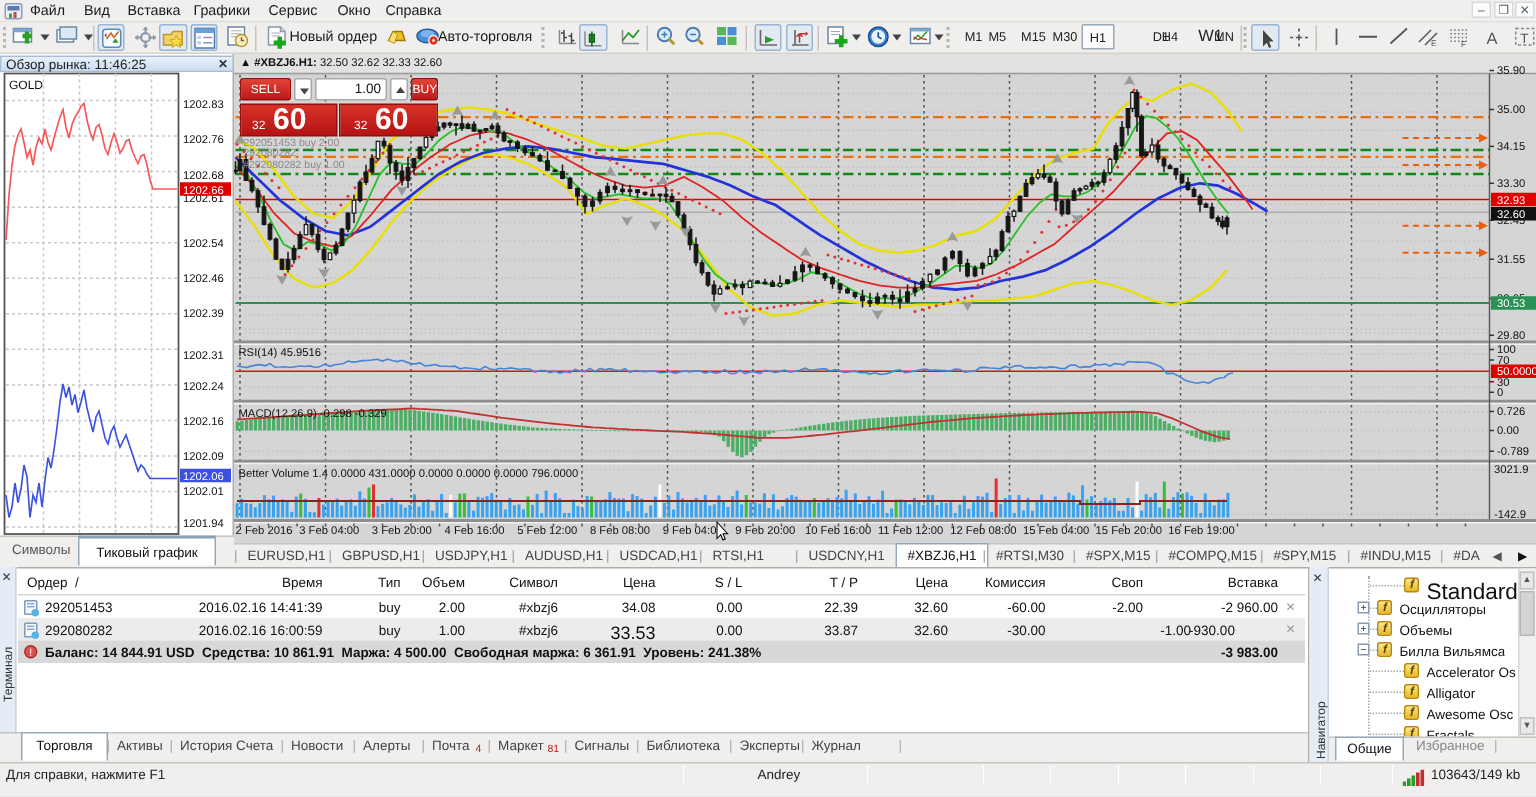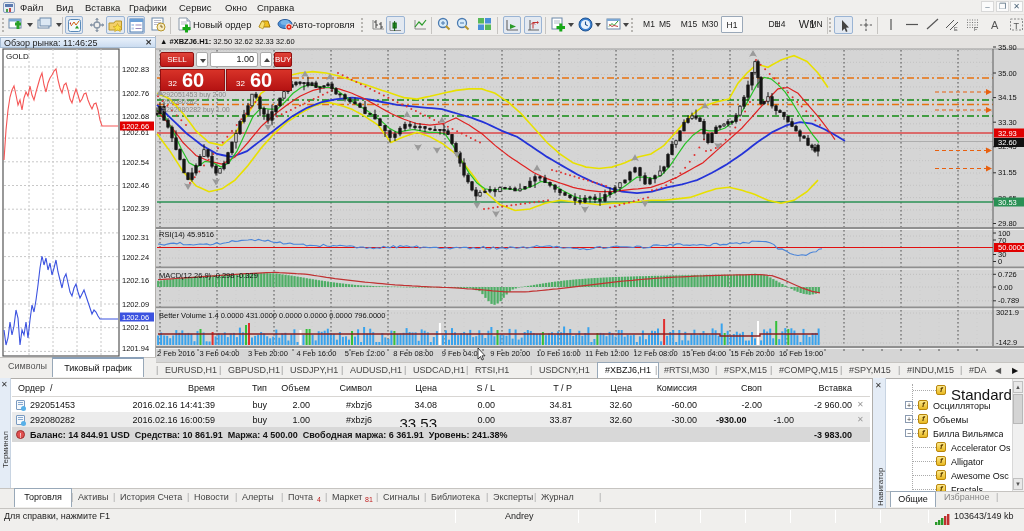--- a/index.html
+++ b/index.html
@@ -1429,39 +1429,39 @@
     <div style="position:absolute;left:1px;top:3px;width:5px;height:1px;background:#88aad0;"></div>
     <div style="position:absolute;right:-2px;bottom:-2px;width:5px;height:5px;background:#58b0e8;border-radius:50%;"></div>
   </div>
 <div class="abs" style="left:30px;top:400px;font-size:9px;color:#111;">292051453</div>
 <div class="abs" style="left:65px;width:150px;text-align:right;top:400px;font-size:9px;color:#111;">2016.02.16 14:41:39</div>
 <div class="abs" style="left:117px;width:150px;text-align:right;top:400px;font-size:9px;color:#111;">buy</div>
 <div class="abs" style="left:160px;width:150px;text-align:right;top:400px;font-size:9px;color:#111;">2.00</div>
 <div class="abs" style="left:222px;width:150px;text-align:right;top:400px;font-size:9px;color:#111;">#xbzj6</div>
 <div class="abs" style="left:287px;width:150px;text-align:right;top:400px;font-size:9px;color:#111;">34.08</div>
 <div class="abs" style="left:345px;width:150px;text-align:right;top:400px;font-size:9px;color:#111;">0.00</div>
-<div class="abs" style="left:422px;width:150px;text-align:right;top:400px;font-size:9px;color:#111;">34.81</div>
+<div class="abs" style="left:422px;width:150px;text-align:right;top:400px;font-size:9px;color:#111;">22.39</div>
 <div class="abs" style="left:482px;width:150px;text-align:right;top:400px;font-size:9px;color:#111;">32.60</div>
 <div class="abs" style="left:547px;width:150px;text-align:right;top:400px;font-size:9px;color:#111;">-60.00</div>
 <div class="abs" style="left:612px;width:150px;text-align:right;top:400px;font-size:9px;color:#111;">-2.00</div>
 <div class="abs" style="left:702px;width:150px;text-align:right;top:400px;font-size:9px;color:#111;">-2 960.00</div>
 <div class="abs" style="left:857px;top:400px;font-size:8px;color:#999;">✕</div>
 <div class="abs" style="left:12px;top:412px;width:858px;height:15px;background:#ececec;"></div>
 <div class="abs" style="left:30px;top:415px;font-size:9px;color:#111;">292080282</div>
 <div class="abs" style="left:65px;width:150px;text-align:right;top:415px;font-size:9px;color:#111;">2016.02.16 16:00:59</div>
 <div class="abs" style="left:117px;width:150px;text-align:right;top:415px;font-size:9px;color:#111;">buy</div>
 <div class="abs" style="left:160px;width:150px;text-align:right;top:415px;font-size:9px;color:#111;">1.00</div>
 <div class="abs" style="left:222px;width:150px;text-align:right;top:415px;font-size:9px;color:#111;">#xbzj6</div>
-<div class="abs" style="left:287px;width:150px;text-align:right;top:415px;font-size:15px;color:#111;">33.53</div>
+<div class="abs" style="left:287px;width:150px;text-align:right;top:415px;font-size:12px;color:#111;">33.53</div>
 <div class="abs" style="left:345px;width:150px;text-align:right;top:415px;font-size:9px;color:#111;">0.00</div>
 <div class="abs" style="left:422px;width:150px;text-align:right;top:415px;font-size:9px;color:#111;">33.87</div>
 <div class="abs" style="left:482px;width:150px;text-align:right;top:415px;font-size:9px;color:#111;">32.60</div>
 <div class="abs" style="left:547px;width:150px;text-align:right;top:415px;font-size:9px;color:#111;">-30.00</div>
 <div class="abs" style="left:612px;width:150px;text-align:right;top:415px;font-size:9px;color:#111;margin-left:32px;">-1.00</div>
-<div class="abs" style="left:716px;width:150px;text-align:left;top:415px;font-size:9px;color:#111;font-weight:bold;">-930.00</div>
+<div class="abs" style="left:733px;width:150px;text-align:center;top:415px;font-size:9px;color:#111;">-930.00</div>
 <div class="abs" style="left:16px;top:415px;width:9px;height:10px;background:#f4f8fc;border:1px solid #7a9ac0;border-radius:1px;">
     <div style="position:absolute;left:1px;top:1px;width:5px;height:1px;background:#88aad0;"></div>
     <div style="position:absolute;left:1px;top:3px;width:5px;height:1px;background:#88aad0;"></div>
     <div style="position:absolute;right:-2px;bottom:-2px;width:5px;height:5px;background:#58b0e8;border-radius:50%;"></div>
   </div>
 <div class="abs" style="left:857px;top:415px;font-size:8px;color:#999;">✕</div>
 <div class="abs" style="left:12px;top:427px;width:858px;height:15px;background:#d8d8d8;"></div>
 <div class="abs" style="left:16px;top:430px;width:9px;height:9px;background:#e05050;border-radius:50%;border:1px solid #a03030;color:#fff;font-size:7px;text-align:center;line-height:9px;">!</div>
 <div class="abs" style="left:30px;top:430px;font-size:9px;font-weight:bold;color:#111;">Баланс: 14 844.91 USD&nbsp;&nbsp;Средства: 10 861.91&nbsp;&nbsp;Маржа: 4 500.00&nbsp;&nbsp;Свободная маржа: 6 361.91&nbsp;&nbsp;Уровень: 241.38%</div>
 <div class="abs" style="left:702px;top:430px;width:150px;text-align:right;font-size:9px;font-weight:bold;color:#111;">-3 983.00</div>

